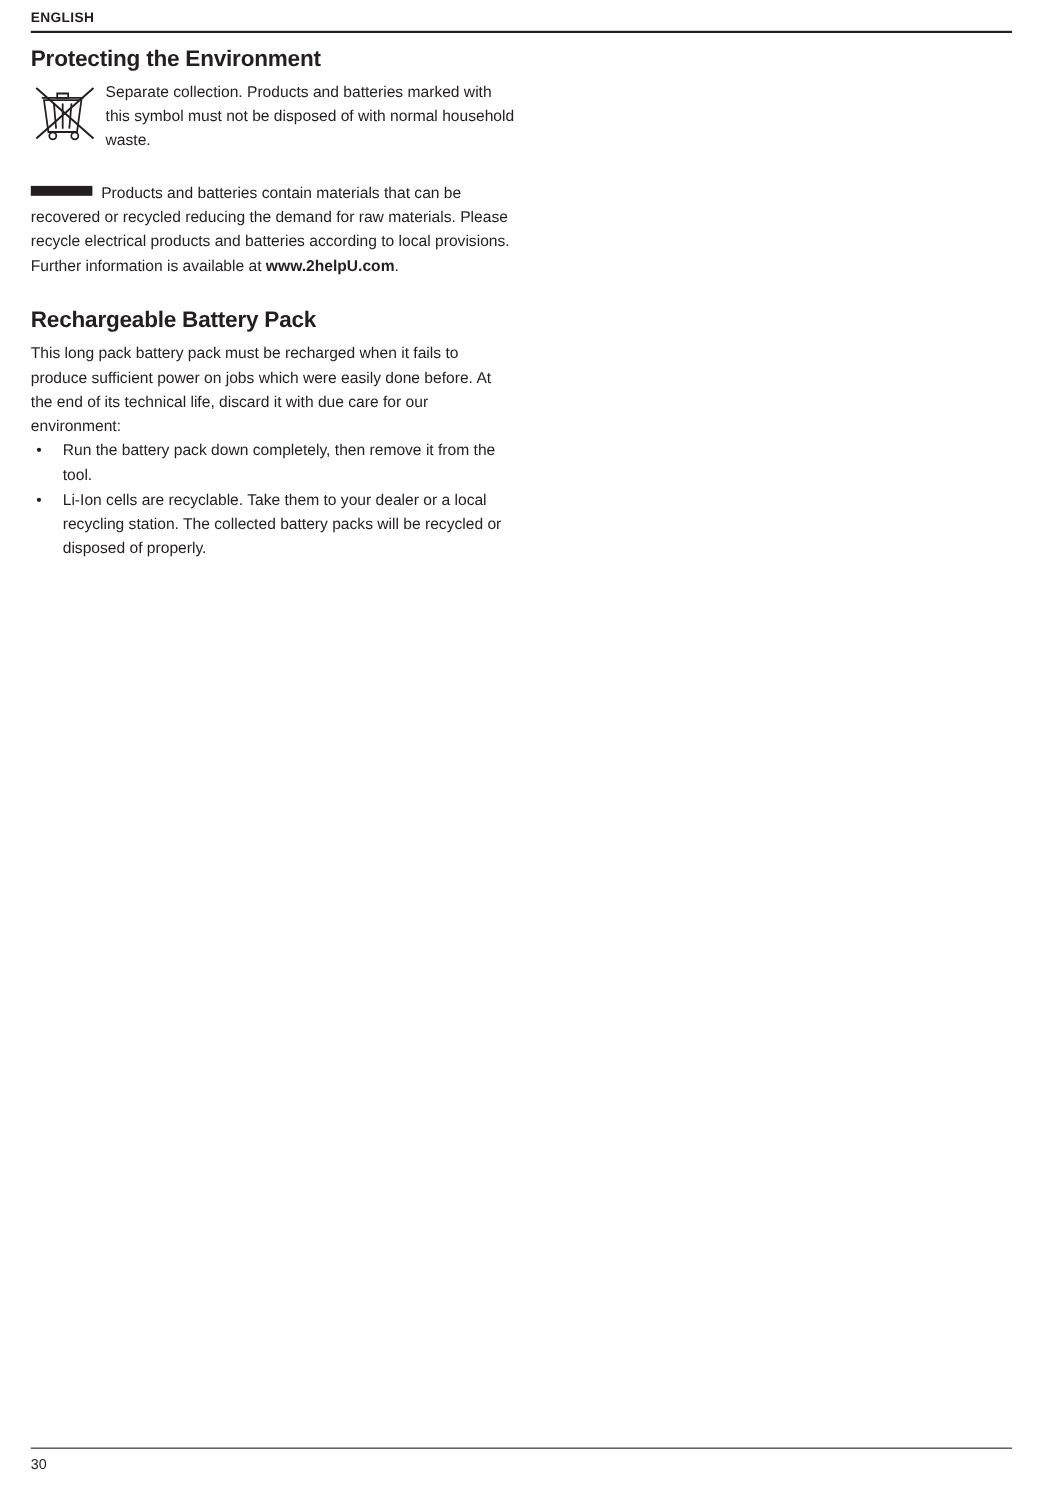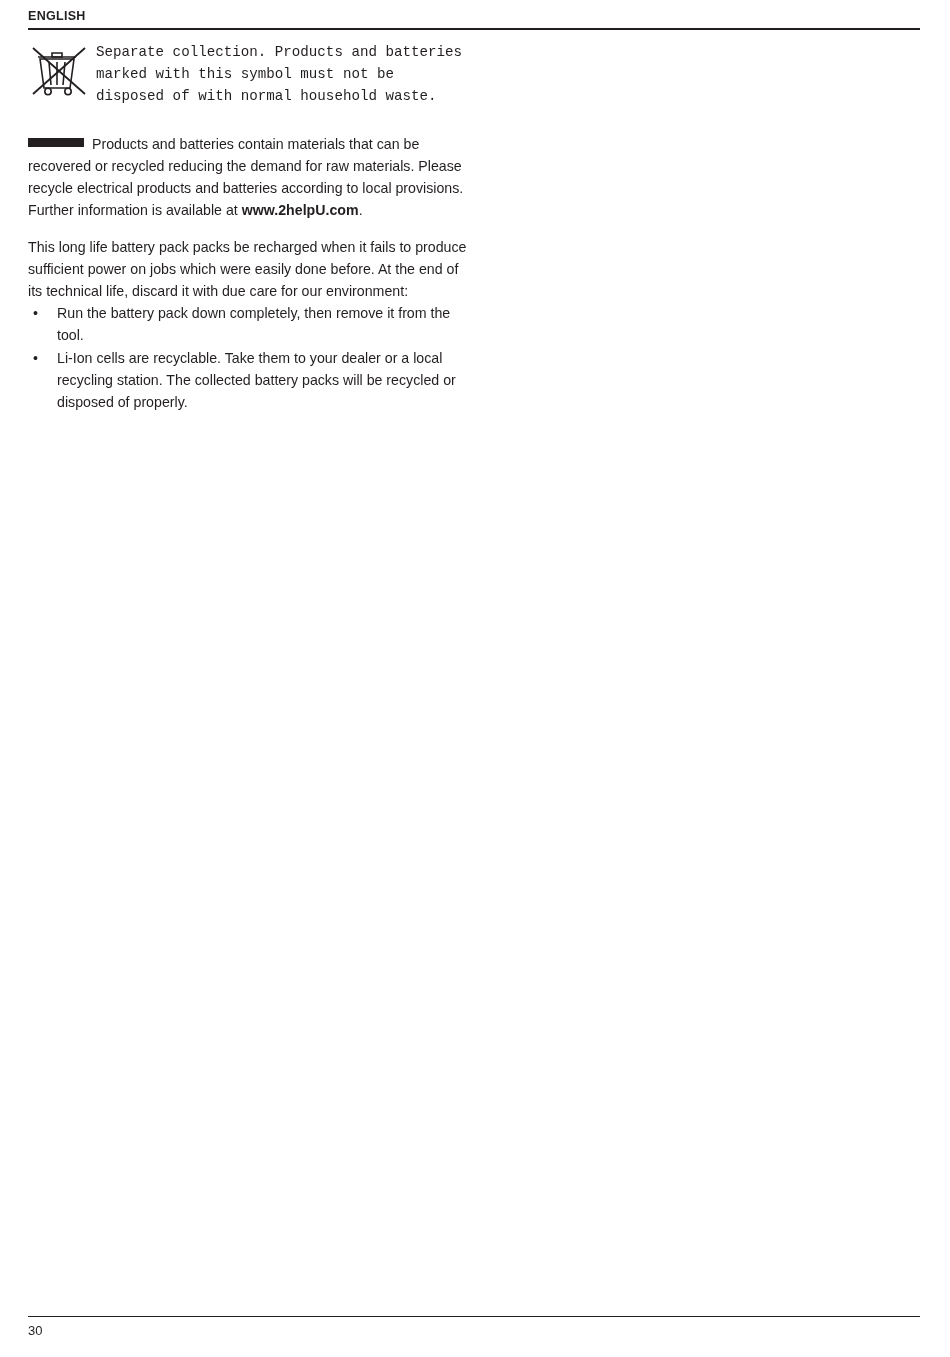--- a/index.html
+++ b/index.html
@@ -85,21 +85,20 @@
     position: absolute;
     left: 2px;
     top: 3px;
     width: 60px;
     height: 54px;
   }
   .symbol-text {
     margin-left: 68px;
     font-size: 14.2px;
     line-height: 22.2px;
-    font-family: Liberation Mono, monospace;
   }
 
   
   .bar-para {
     margin-top: 25px;
     font-size: 14.2px;
     line-height: 22.2px;
     text-indent: 0;
   }
   .bar-symbol {
@@ -158,20 +157,21 @@
 
 <div class="page">
 
   <div class="header">
     <div class="header-label">ENGLISH</div>
   </div>
   <div class="header-rule"></div>
 
   <div class="column">
 
+    <h1 class="section-title">Protecting the Environment</h1>
 
     <div class="symbol-block">
       <span class="bin-icon">
         <svg width="60" height="54" viewBox="0 0 60 54" xmlns="http://www.w3.org/2000/svg">
           <g fill="none" stroke="#231f20" stroke-width="1.6">
 
             <path d="M10 15 L14 44 L40 44 L44 15 Z"></path>
 
             <path d="M8 13 L46 13"></path>
             <path d="M22 9 L32 9 L32 13 L22 13 Z"></path>
@@ -188,22 +188,23 @@
           </g>
         </svg>
       </span>
       <div class="symbol-text">Separate collection. Products and batteries marked with this symbol must not be disposed of with normal household waste.</div>
     </div>
 
     <p class="bar-para">
       <span class="bar-symbol"></span><span>Products and batteries contain materials that can be recovered or recycled reducing the demand for raw materials. Please recycle electrical products and batteries according to local provisions. Further information is available at </span><span class="bold-link">www.2helpU.com</span><span>.</span>
     </p>
 
-
-    <p class="body">This long life battery pack packs be recharged when it fails to produce sufficient power on jobs which were easily done before. At the end of its technical life, discard it with due care for our environment:</p>
+    <h1 class="section-title second">Rechargeable Battery Pack</h1>
+
+    <p class="body">This long pack battery pack must be recharged when it fails to produce sufficient power on jobs which were easily done before. At the end of its technical life, discard it with due care for our environment:</p>
 
     <ul class="bullets">
       <li>
         <span class="dot">•</span>
         <span>Run the battery pack down completely, then remove it from the tool.</span>
       </li>
       <li>
         <span class="dot">•</span>
         <span>Li-Ion cells are recyclable. Take them to your dealer or a local recycling station. The collected battery packs will be recycled or disposed of properly.</span>
       </li>

